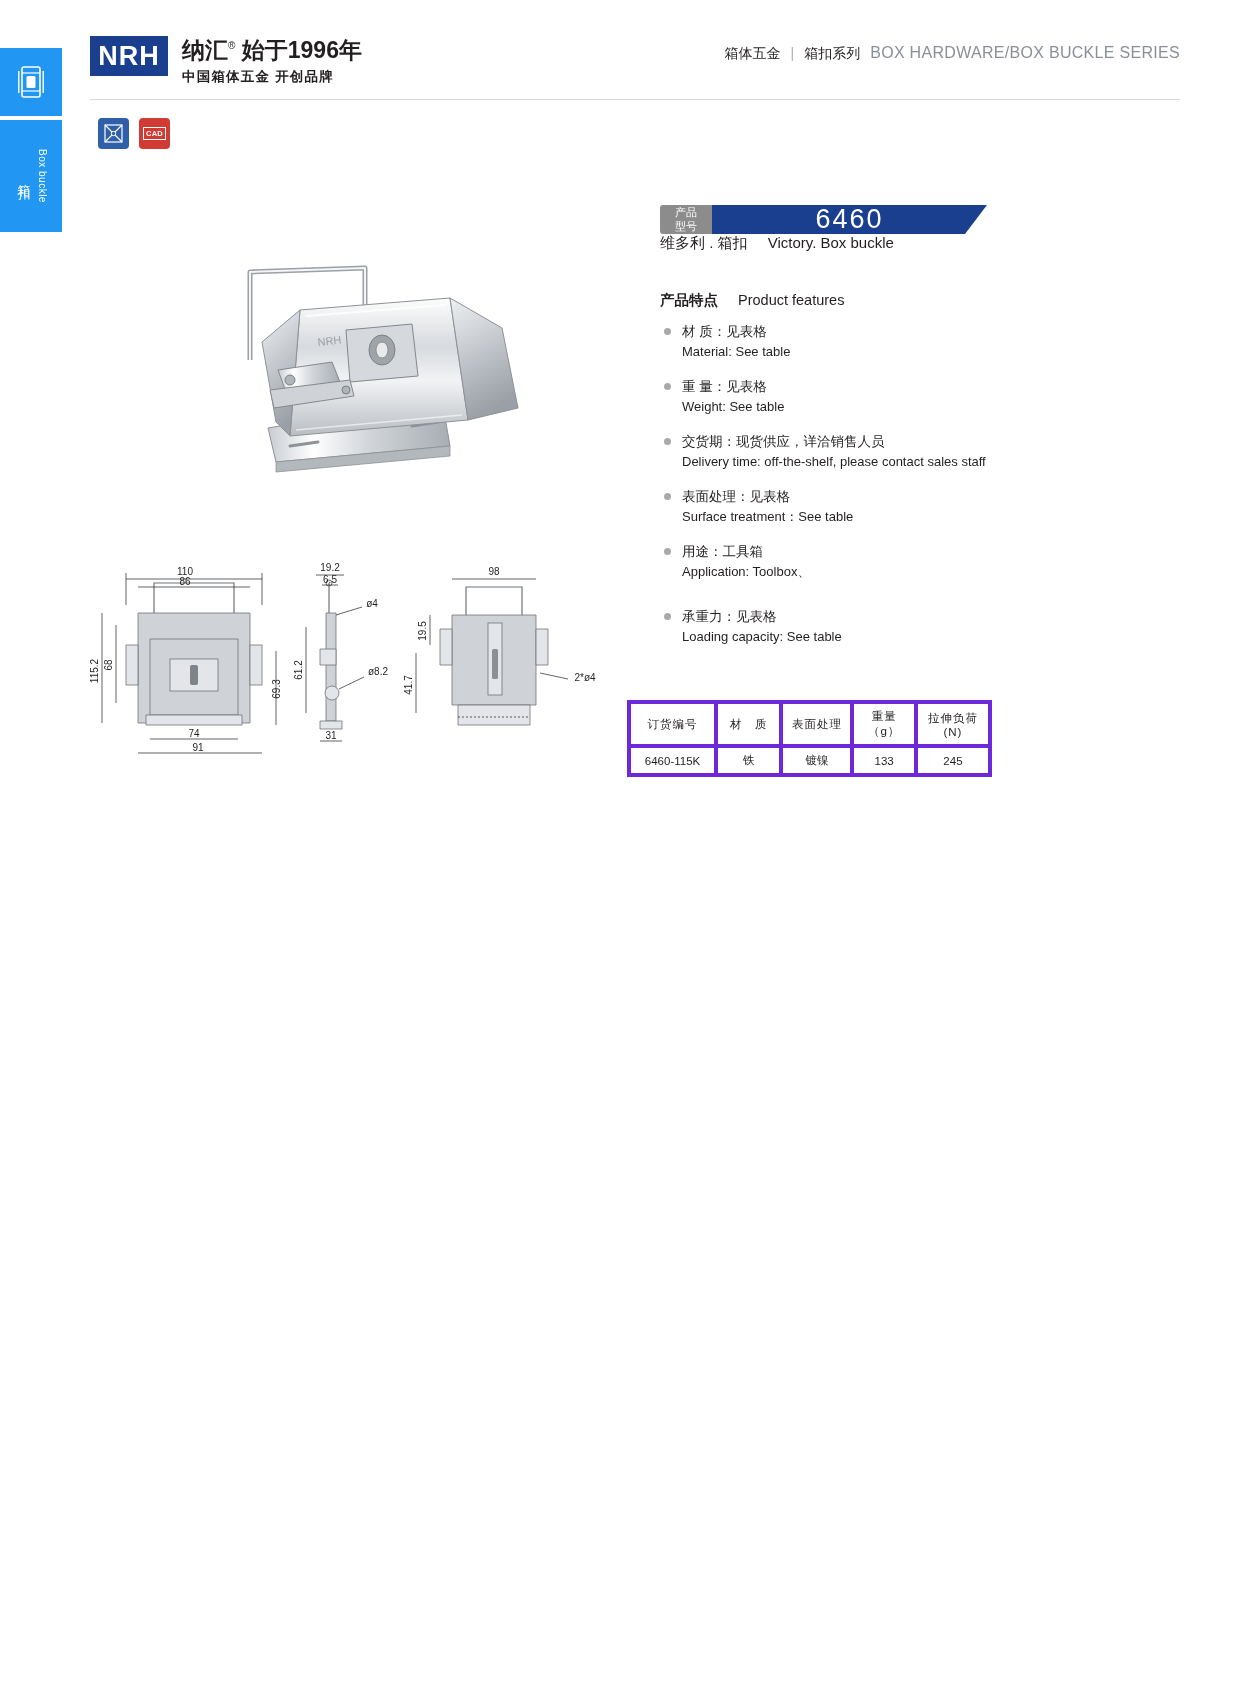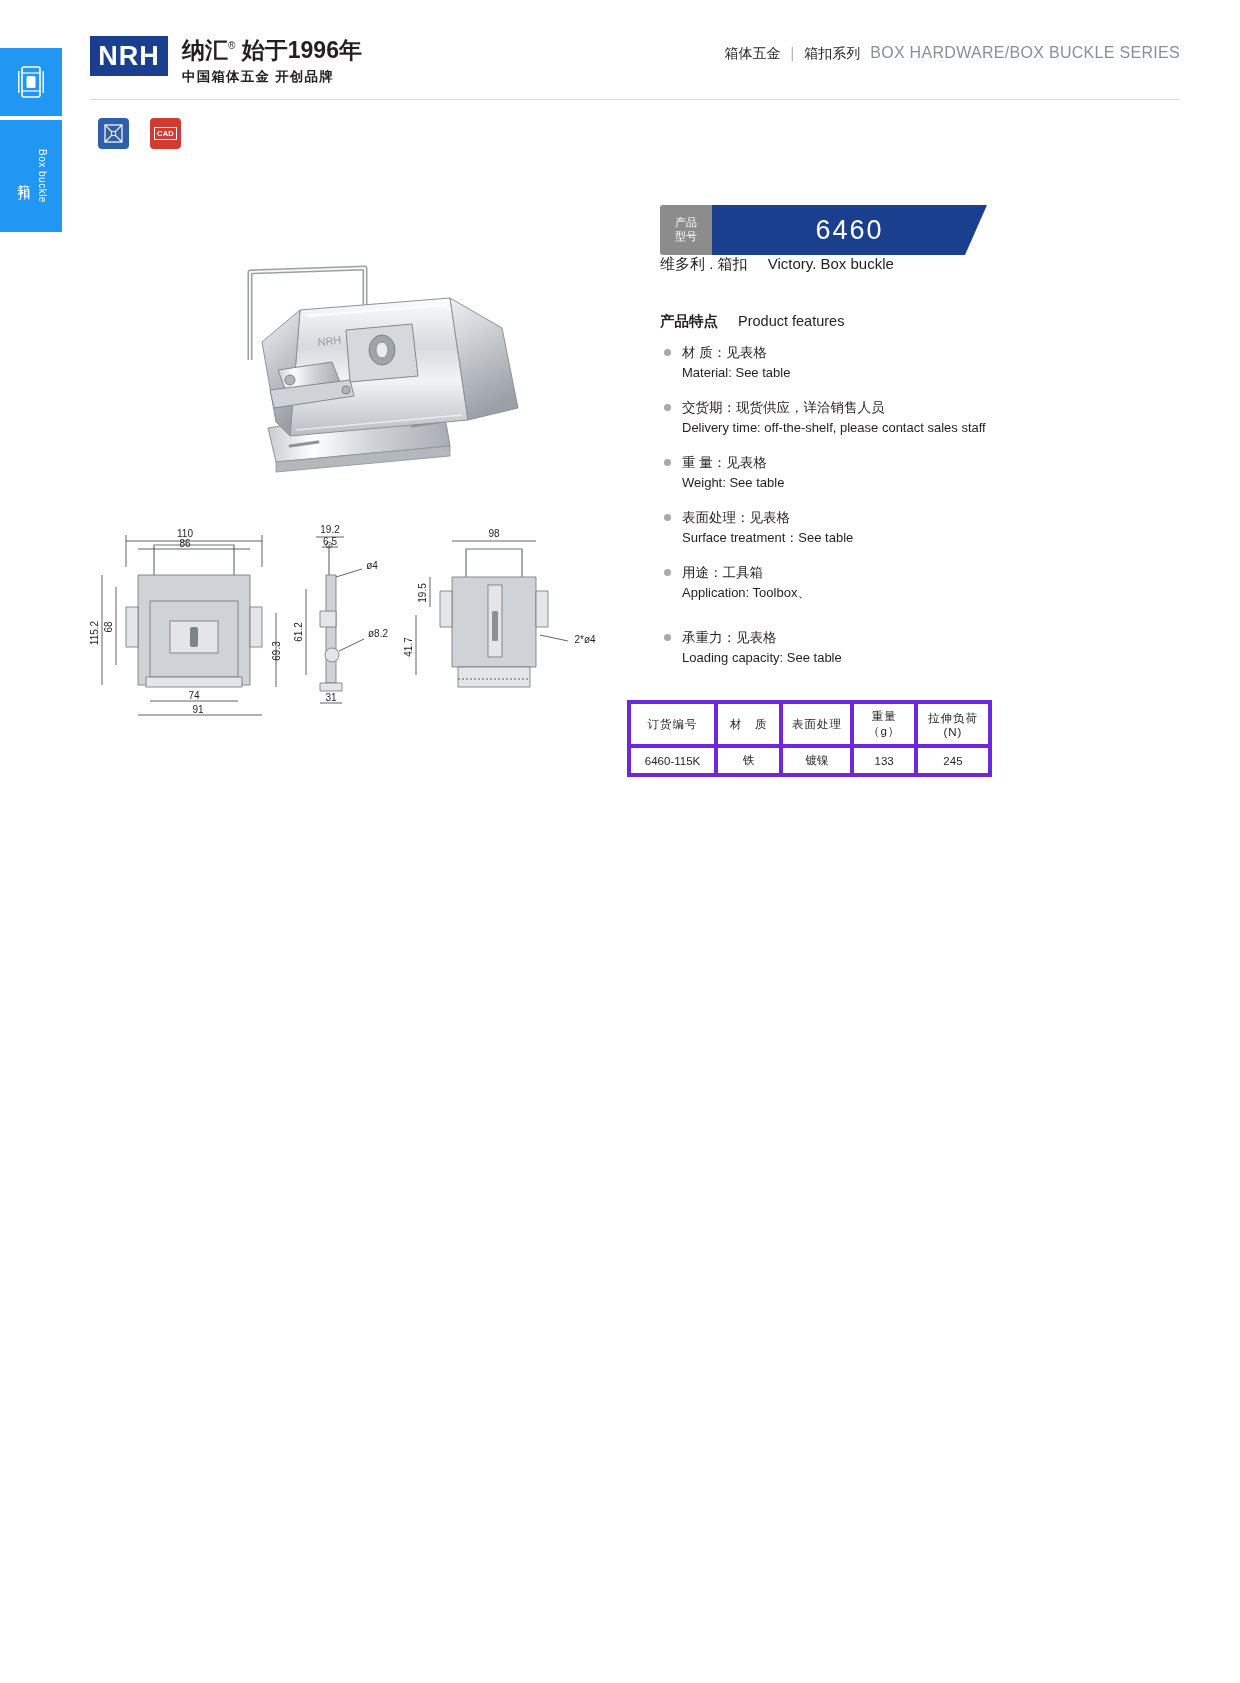--- a/index.html
+++ b/index.html
@@ -118,21 +118,21 @@
     height: 1px;
     background: #d9d9d9;
   }
 
   
   .badges {
     position: absolute;
     left: 98px;
     top: 118px;
     display: flex;
-    gap: 21px;
+    gap: 10px;
   }
   .badge {
     width: 31px;
     height: 31px;
     border-radius: 4px;
     display: flex;
     align-items: center;
     justify-content: center;
     color: #fff;
     font-size: 8px;
@@ -151,21 +151,21 @@
     height: 260px;
   }
 
   
   .right-col {
     position: absolute;
     left: 660px;
     top: 205px;
     width: 400px;
   }
-  .model-row { display: flex; align-items: stretch; height: 50px; }
+  .model-row { display: flex; align-items: stretch; height: 29px; }
   .model-tag {
     width: 52px;
     background: #8c8c8c;
     color: #fff;
     font-size: 11px;
     line-height: 1.25;
     display: flex;
     flex-direction: column;
     align-items: center;
     justify-content: center;
@@ -228,21 +228,21 @@
     padding: 5px 2px;
     color: #231f20;
     font-weight: normal;
   }
   .spec-table th { letter-spacing: 1px; }
 
   
   .drawings {
     position: absolute;
     left: 80px;
-    top: 515px;
+    top: 553px;
     width: 540px;
     height: 240px;
   }
   .dim { font-size: 10px; fill: #231f20; font-family: "Liberation Sans", sans-serif; }
   .dimline { stroke: #231f20; stroke-width: 0.7; fill: none; }
   .part { fill: #cfd2d6; stroke: #6f7479; stroke-width: 0.8; }
   .partlt { fill: #e3e5e8; stroke: #6f7479; stroke-width: 0.8; }
   .wire { stroke: #6f7479; stroke-width: 1.2; fill: none; }
 </style>
 </head>
@@ -374,27 +374,27 @@
   </div>
 
   <div class="feat-list">
     <div class="feat">
       <span class="dot"></span>
       <div class="cn">材  质：见表格</div>
       <div class="en">Material: See table</div>
     </div>
     <div class="feat">
       <span class="dot"></span>
+      <div class="cn">重  量：见表格</div>
+      <div class="en">Weight: See table</div>
+    </div>
+    <div class="feat">
+      <span class="dot"></span>
       <div class="cn">交货期：现货供应，详洽销售人员</div>
       <div class="en">Delivery time: off-the-shelf, please contact sales staff</div>
-    </div>
-    <div class="feat">
-      <span class="dot"></span>
-      <div class="cn">重  量：见表格</div>
-      <div class="en">Weight: See table</div>
     </div>
     <div class="feat">
       <span class="dot"></span>
       <div class="cn">表面处理：见表格</div>
       <div class="en">Surface treatment：See table</div>
     </div>
     <div class="feat">
       <span class="dot"></span>
       <div class="cn">用途：工具箱</div>
       <div class="en">Application: Toolbox、</div>

